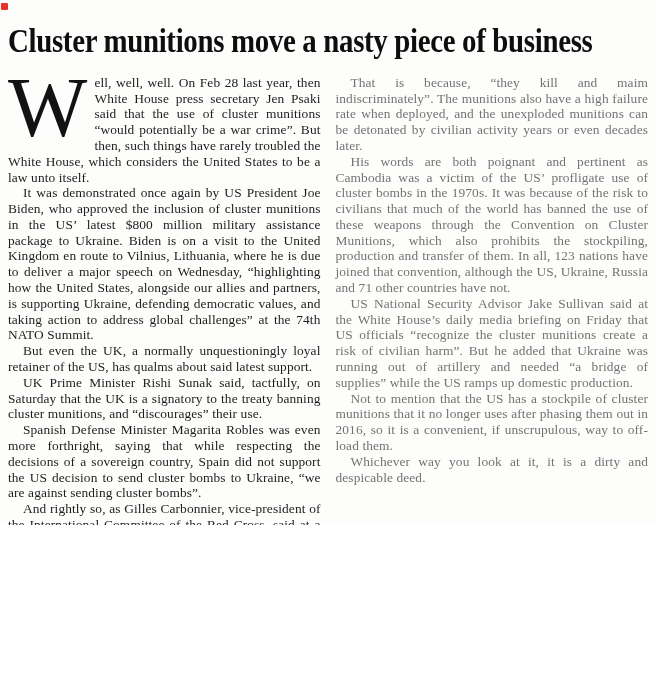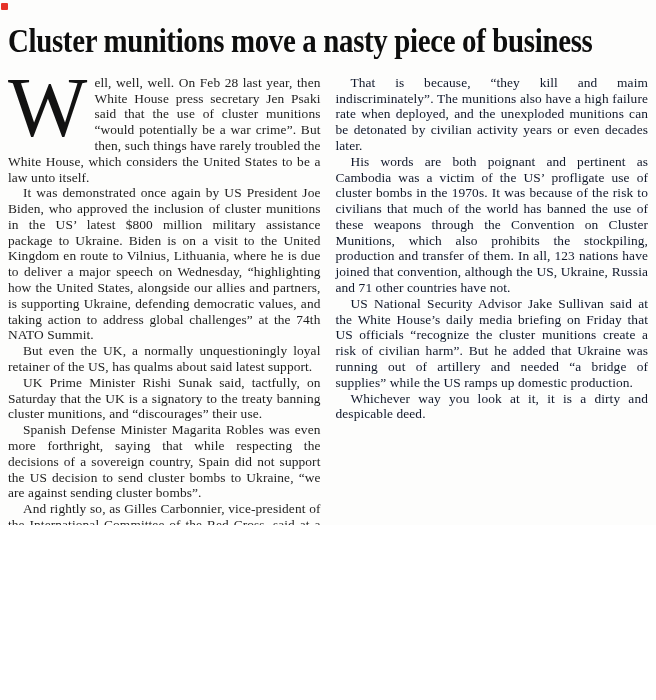--- a/index.html
+++ b/index.html
@@ -69,20 +69,21 @@
   <h1 class="headline">Cluster munitions move a nasty piece of business</h1>
   <div class="columns">
     <div class="column" style="color: rgb(29, 29, 29);">
         <p class="no-indent"><span class="dropcap">W</span>ell, well, well. On Feb 28 last year, then White House press secretary Jen Psaki said that the use of cluster munitions “would potentially be a war crime”. But then, such things have rarely troubled the White House, which considers the United States to be a law unto itself.</p>
         <p>It was demonstrated once again by US President Joe Biden, who approved the inclusion of cluster munitions in the US’ latest $800 million military assistance package to Ukraine. Biden is on a visit to the United Kingdom en route to Vilnius, Lithuania, where he is due to deliver a major speech on Wednesday, “highlighting how the United States, alongside our allies and partners, is supporting Ukraine, defending democratic values, and taking action to address global challenges” at the 74th NATO Summit.</p>
         <p>But even the UK, a normally unquestioningly loyal retainer of the US, has qualms about said latest support.</p>
         <p>UK Prime Minister Rishi Sunak said, tactfully, on Saturday that the UK is a signatory to the treaty banning cluster munitions, and “discourages” their use.</p>
         <p>Spanish Defense Minister Magarita Robles was even more forthright, saying that while respecting the decisions of a sovereign country, Spain did not support the US decision to send cluster bombs to Ukraine, “we are against sending cluster bombs”.</p>
         <p>And rightly so, as Gilles Carbonnier, vice-president of the International Committee of the Red Cross, said at a conference in Switzerland last year: “Cluster munitions remain one of the world’s most treacherous weapons.”</p>
       </div>
-    <div class="column" style="color: #0f172a;">
+    <div class="column" style="color: #737373;">
         <p>That is because, “they kill and maim indiscriminately”. The munitions also have a high failure rate when deployed, and the unexploded munitions can be detonated by civilian activity years or even decades later.</p>
         <p>His words are both poignant and pertinent as Cambodia was a victim of the US’ profligate use of cluster bombs in the 1970s. It was because of the risk to civilians that much of the world has banned the use of these weapons through the Convention on Cluster Munitions, which also prohibits the stockpiling, production and transfer of them. In all, 123 nations have joined that convention, although the US, Ukraine, Russia and 71 other countries have not.</p>
         <p>US National Security Advisor Jake Sullivan said at the White House’s daily media briefing on Friday that US officials “recognize the cluster munitions create a risk of civilian harm”. But he added that Ukraine was running out of artillery and needed “a bridge of supplies” while the US ramps up domestic production.</p>
+        <p>Not to mention that the US has a stockpile of cluster munitions that it no longer uses after phasing them out in 2016, so it is a convenient, if unscrupulous, way to off-load them.</p>
         <p>Whichever way you look at it, it is a dirty and despicable deed.</p>
       </div>
   </div>
 </div>
 
 </body></html>

